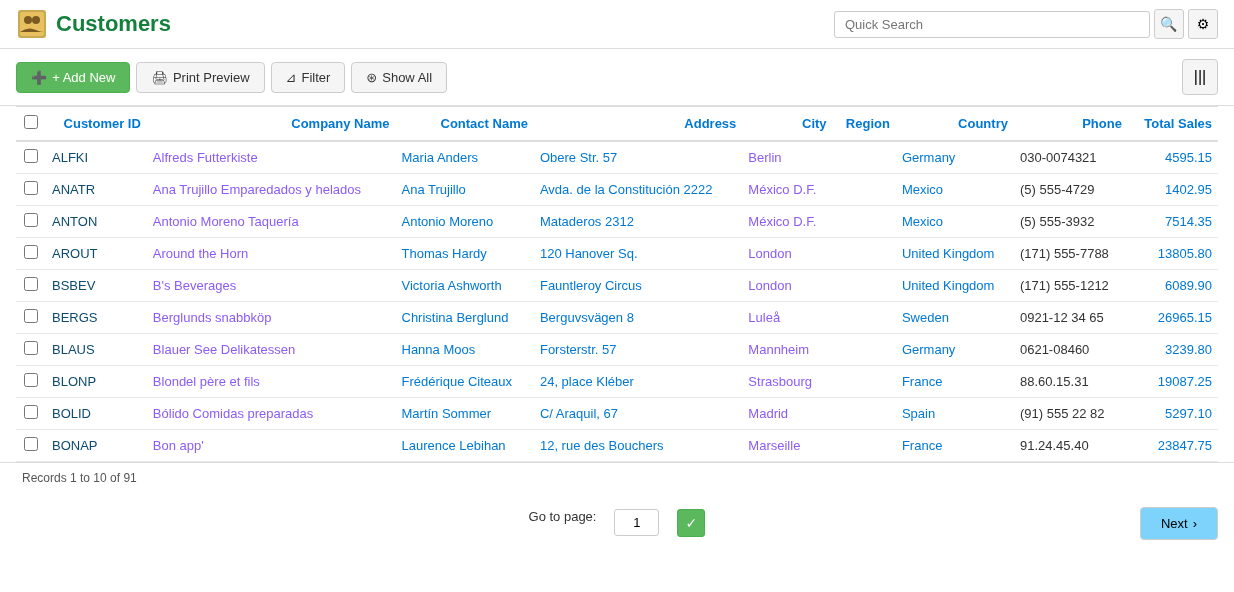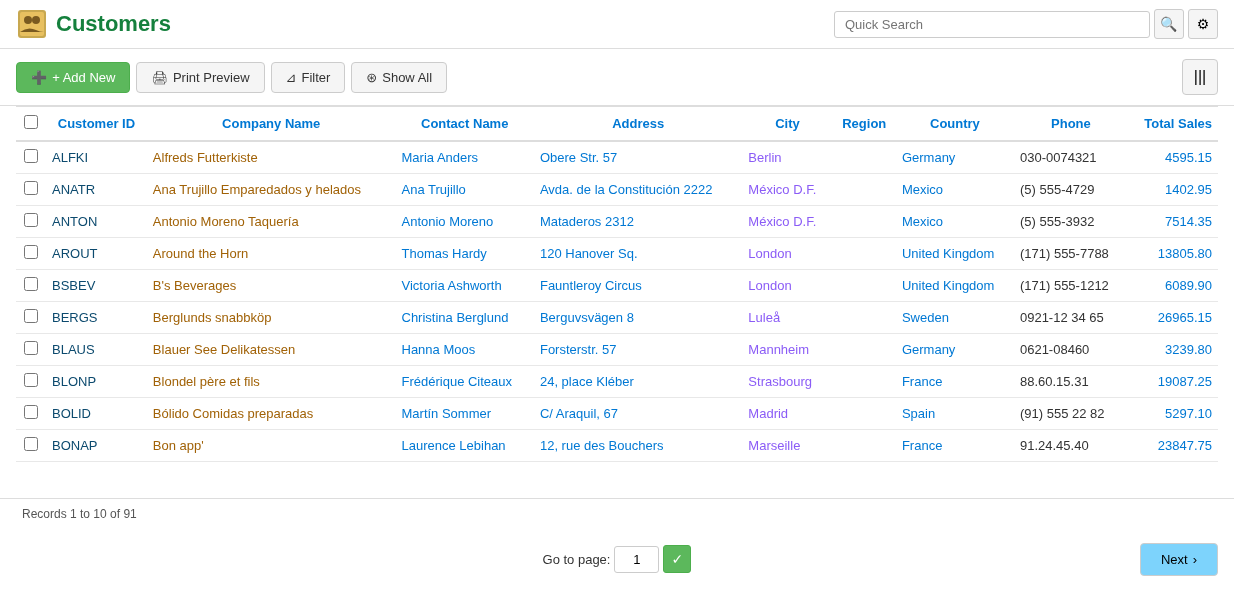--- a/index.html
+++ b/index.html
@@ -102,39 +102,39 @@
       border-collapse: collapse;
       font-size: 13px;
     }
     thead tr {
       background: #fff;
       border-top: 1px solid #ddd;
       border-bottom: 2px solid #ddd;
     }
     thead th {
       padding: 8px 6px;
-      text-align: center;
+      text-align: right;
       color: #0078d4;
       font-weight: bold;
       cursor: pointer;
       white-space: nowrap;
     }
     thead th.right { text-align: right; }
     thead th:first-child { width: 30px; text-align: center; }
     
     tbody tr {
       border-bottom: 1px solid #e8e8e8;
     }
     tbody td {
       padding: 7px 6px;
       vertical-align: middle;
     }
     tbody td:first-child { text-align: center; }
     tbody td.customer-id { color: #0c4a6e; }
-    tbody td.company-name { color: #a16207; }
+    tbody td.company-name { color: #8b5cf6; }
     tbody td.contact-name { color: #0078d4; }
     tbody td.address { color: #0078d4; }
     tbody td.city { color: #8b5cf6; }
     tbody td.country { color: #0078d4; }
     tbody td.total-sales { text-align: right; color: #0078d4; }
 
     .row-checkbox {
       width: 14px;
       height: 14px;
       cursor: pointer;
@@ -144,35 +144,34 @@
       height: 14px;
       cursor: pointer;
     }
 
     
     .status-bar {
       padding: 8px 22px;
       font-size: 12px;
       color: #555;
       border-top: 1px solid #ddd;
-      margin-top: 36px;
     }
 
     
     .pagination {
       display: flex;
       align-items: center;
       justify-content: center;
       padding: 16px;
       position: relative;
     }
     .goto-page {
       display: flex;
-      align-items: center;
-      gap: 4px;
+      align-items: flex-start;
+      gap: 18px;
       font-size: 13px;
     }
     .page-input {
       width: 45px;
       padding: 5px;
       border: 1px solid #ccc;
       border-radius: 3px;
       text-align: center;
       font-size: 13px;
     }

